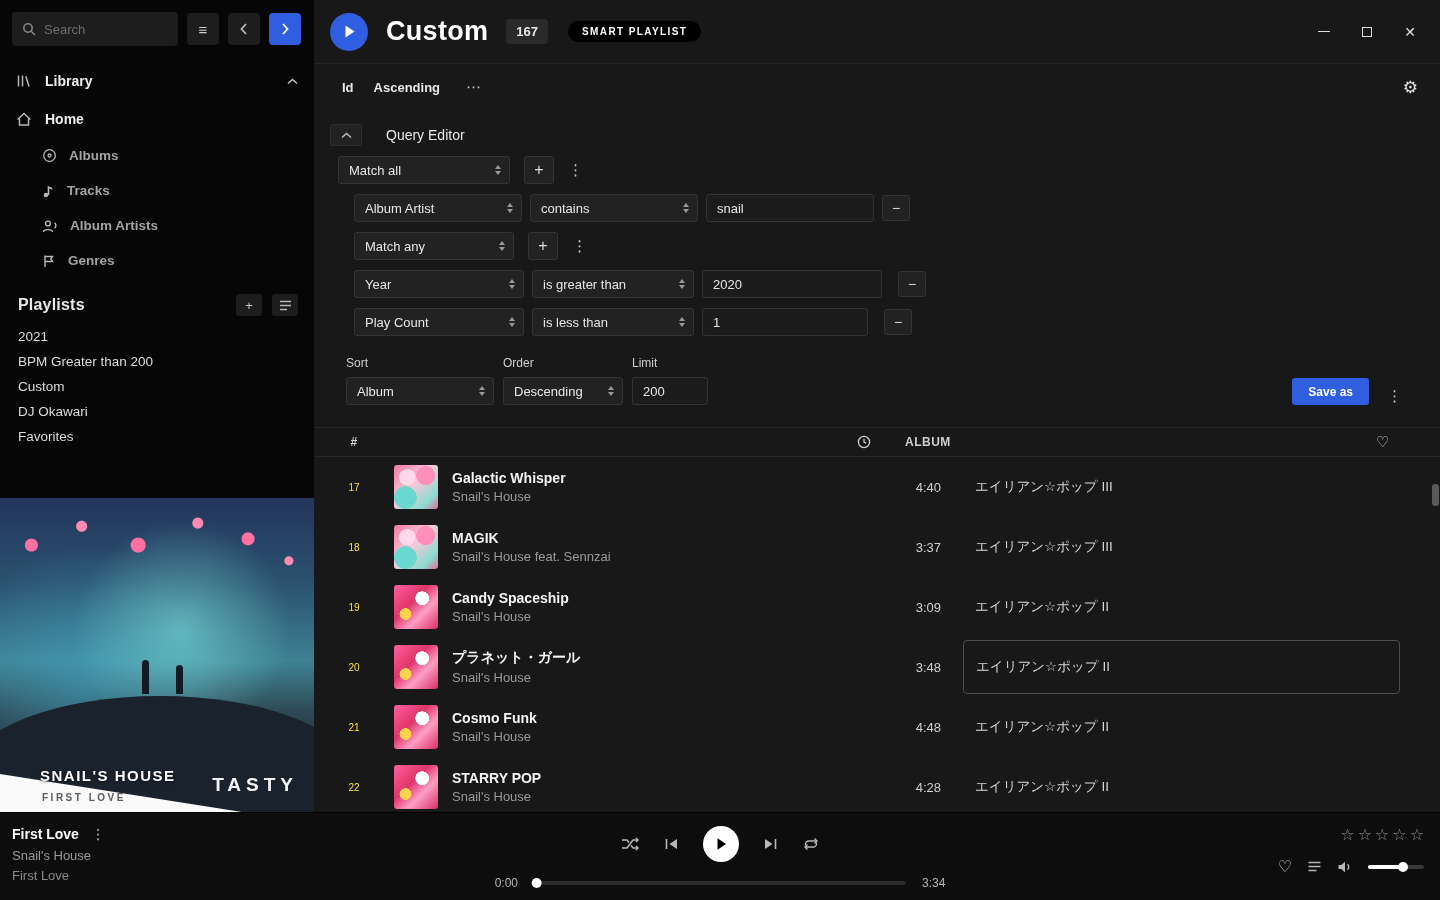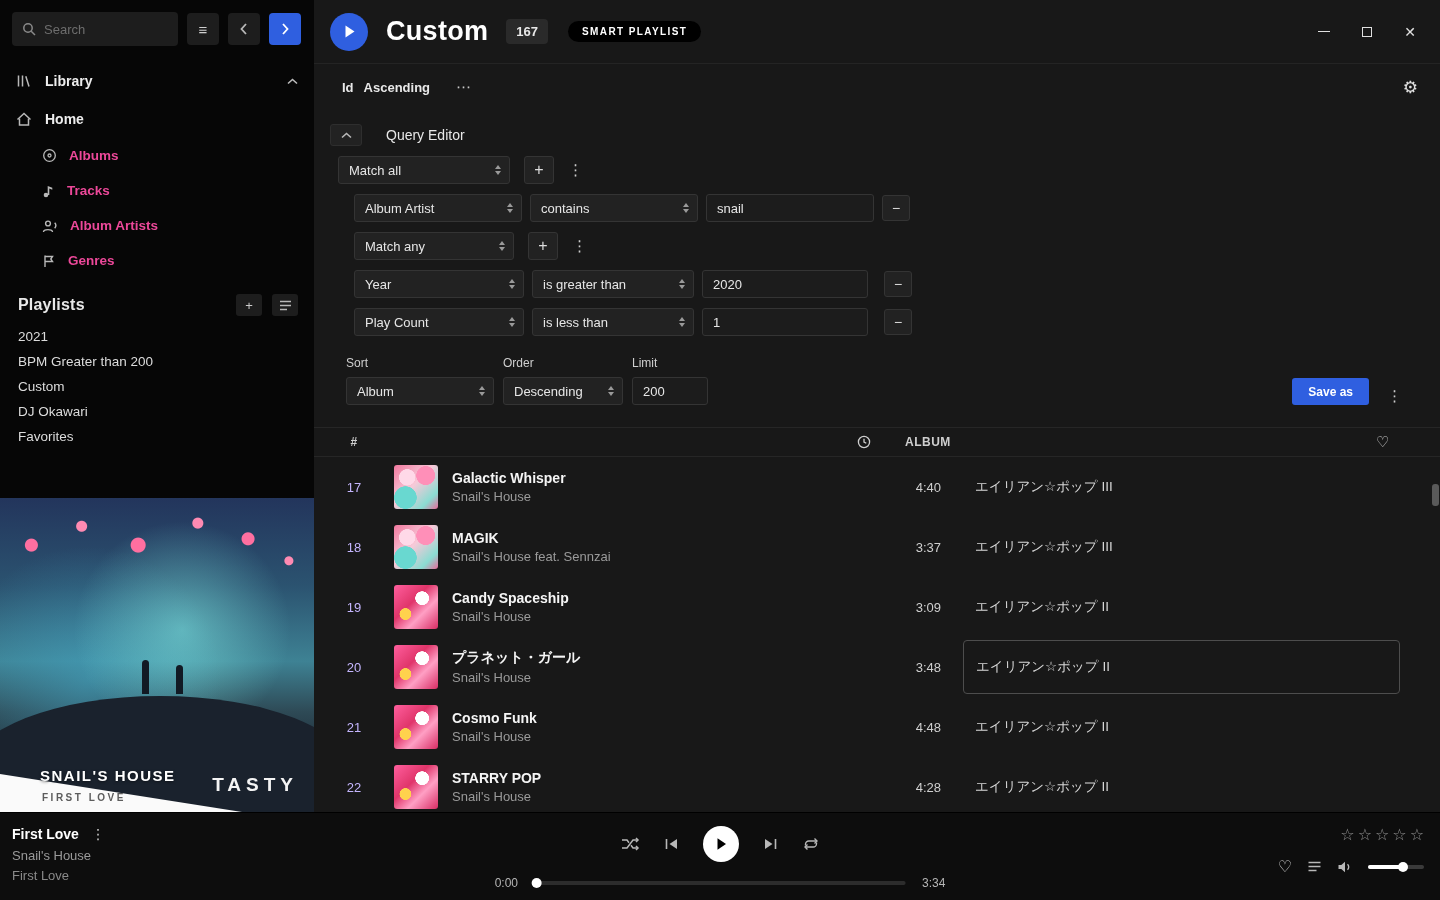--- a/index.html
+++ b/index.html
@@ -11,21 +11,21 @@
   .sidebar{position:absolute;left:0;top:0;width:314px;height:812px;background:#060606;overflow:hidden}
   .sb-top{display:flex;align-items:center;gap:9px;padding:12px 12px 8px}
   .search{flex:0 0 166px;height:34px;background:#1d1d1d;border-radius:4px;display:flex;align-items:center;padding:0 10px;gap:8px}
   .search input{background:transparent;border:none;outline:none;color:#ddd;font-size:13px;width:100%}
   .search input::placeholder{color:#6d6d6d}
   .sq-btn{width:32px;height:32px;border-radius:4px;background:#1d1d1d;border:none;display:flex;align-items:center;justify-content:center;color:#cfcfcf;cursor:pointer;font-size:15px}
   .sq-btn.accent{background:var(--accent);color:#fff}
   .nav{padding-top:8px}
   .nav-item{display:flex;align-items:center;gap:13px;height:38px;padding:0 16px;font-weight:700;font-size:14px;color:#ededed;cursor:pointer}
   .nav-item .chev{margin-left:auto;color:#bbb}
-  .sub-item{display:flex;align-items:center;gap:12px;height:35px;padding:0 16px 0 42px;font-weight:700;font-size:13.5px;color:#ec4899;cursor:pointer}
+  .sub-item{display:flex;align-items:center;gap:12px;height:35px;padding:0 16px 0 42px;font-weight:700;font-size:13.5px;color:#a3a3a3;cursor:pointer}
   .icon{display:inline-flex;align-items:center;justify-content:center;color:#b8b8b8}
   .pl-head{display:flex;align-items:center;padding:16px 16px 8px 18px}
   .pl-head h2{font-size:16px;font-weight:700;letter-spacing:.2px}
   .pl-btn{width:26px;height:22px;background:#1d1d1d;border:none;border-radius:3px;color:#ccc;margin-left:10px;font-size:13px;cursor:pointer;display:flex;align-items:center;justify-content:center}
   .pl-btn.first{margin-left:auto}
   .pl-item{height:25px;line-height:25px;padding-left:18px;font-size:13.5px;color:#dcdcdc;cursor:pointer;white-space:nowrap}
 
   
   .cover{position:absolute;left:0;bottom:0;width:314px;height:314px;overflow:hidden;cursor:pointer;
     background:
@@ -54,21 +54,21 @@
   .play-big{width:38px;height:38px;border-radius:50%;background:var(--accent);border:none;display:flex;align-items:center;justify-content:center;cursor:pointer;flex:none}
   .hdr h1{font-size:27px;font-weight:800;margin-left:18px;letter-spacing:.3px;color:#fff}
   .count{margin-left:18px;background:#2a2a2a;border-radius:4px;padding:5px 10px;font-size:13px;font-weight:700}
   .pill{margin-left:20px;background:#000;border-radius:11px;padding:5px 14px;font-size:10px;font-weight:800;letter-spacing:1.4px;color:#fff}
   .win{margin-left:auto;display:flex;gap:32px;align-items:center}
   .win button{background:none;border:none;color:#e0e0e0;font-size:14px;cursor:pointer;display:flex;align-items:center}
   .min-shape{display:inline-block;width:12px;border-top:1.5px solid #e0e0e0}
   .max-shape{display:inline-block;width:10px;height:10px;border:1.5px solid #e0e0e0}
 
   .sortbar{display:flex;align-items:center;height:46px;padding:0 22px 0 28px;font-size:13px;font-weight:700}
-  .sortbar .dir{margin-left:10px}
+  .sortbar .dir{margin-left:20px}
   .sortbar .more{margin-left:26px;color:#c9c9c9;background:none;border:none;font-size:15px;cursor:pointer}
   .sortbar .gear{margin-left:auto;font-size:17px;color:#e0e0e0;background:none;border:none;cursor:pointer}
 
   .qe{padding:14px 16px 0}
   .qe-head{display:flex;align-items:center;gap:24px}
   .qe-collapse{width:32px;height:22px;background:#222;border:1px solid #2e2e2e;border-radius:3px;color:#bbb;cursor:pointer;display:flex;align-items:center;justify-content:center}
   .qe-title{font-size:14px;color:#e8e8e8}
   .qrow{display:flex;align-items:center;margin-top:10px}
   .select{height:28px;background:#222;border:1px solid #343434;border-radius:3px;display:flex;align-items:center;padding:0 8px 0 10px;font-size:13px;color:#e6e6e6;cursor:pointer}
   .caret{display:inline-flex;flex-direction:column;gap:2px;margin-left:auto;padding-left:8px}
@@ -90,21 +90,21 @@
   .sortrow .kebab{margin-left:12px}
 
   .table{margin-top:22px}
   .tgrid{display:grid;grid-template-columns:48px 74px 419px 70px 469px 1fr;align-items:center;padding:0 16px}
   .thead{height:30px;border-top:1px solid #262626;border-bottom:1px solid #262626;font-size:12px;font-weight:700;color:#cfcfcf;letter-spacing:.5px}
   .thead .numh{text-align:center}
   .thead .clockh{justify-self:end;color:#cfcfcf}
   .thead .albh{padding-left:34px}
   .thead .hearth{justify-self:end;padding-right:20px;font-size:15px;font-weight:400}
   .trow{height:60px;cursor:pointer}
-  .trow .num{text-align:center;color:#c4b5fd;font-size:13px}
+  .trow .num{text-align:center;color:#fde047;font-size:10px}
   .thumb{width:44px;height:44px;border-radius:3px;margin-left:16px}
   .art-a{background:
     radial-gradient(circle at 30% 28%, #ffd9e8 0 18%, transparent 19%),
     radial-gradient(circle at 72% 24%, #ff8fb8 0 20%, transparent 21%),
     radial-gradient(circle at 26% 74%, #69d8d0 0 24%, transparent 25%),
     linear-gradient(135deg,#f2799f,#f7c9d8 45%,#8adcd2 80%,#e86a9a)}
   .art-b{background:
     radial-gradient(circle at 64% 30%, #ffffff 0 16%, transparent 17%),
     radial-gradient(circle at 26% 66%, #ffd24d 0 13%, transparent 14%),
     linear-gradient(135deg,#ff5f9e,#e0356a 40%,#ff9fc4 65%,#d62d64)}
@@ -343,21 +343,21 @@
 
       <div class="qrow ind3">
         <div class="select" style="width:170px">
           <span>Year</span>
             <span class="caret"></span>
         </div>
         <div class="select gap8" style="width:162px">
           <span>is greater than</span>
             <span class="caret"></span>
         </div>
-        <input class="tinput gap8" style="width: 166px;" value="2020">
+        <input class="tinput gap8" style="width: 180px;" value="2020">
         <button class="minus-btn" style="margin-left:16px"><span>−</span></button>
       </div>
 
       <div class="qrow ind3">
         <div class="select" style="width:170px">
           <span>Play Count</span>
             <span class="caret"></span>
         </div>
         <div class="select gap8" style="width:162px">
           <span>is less than</span>

